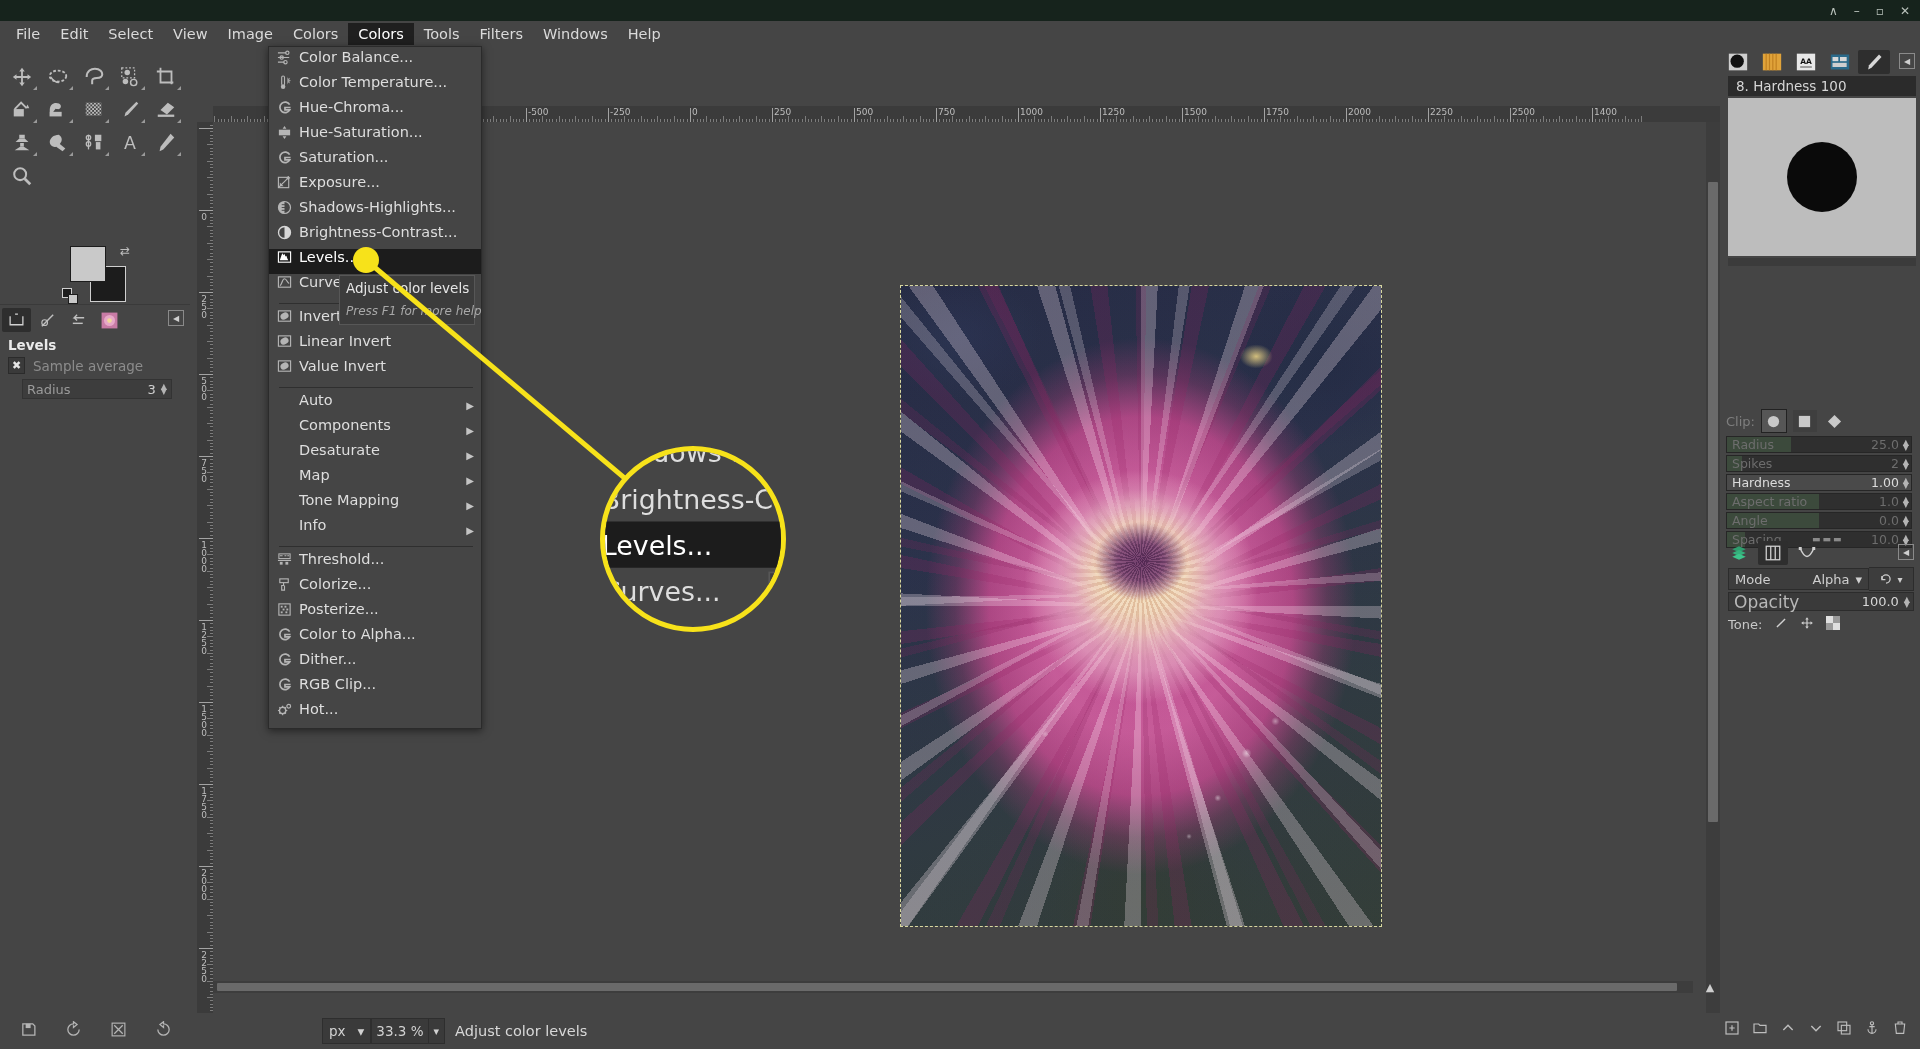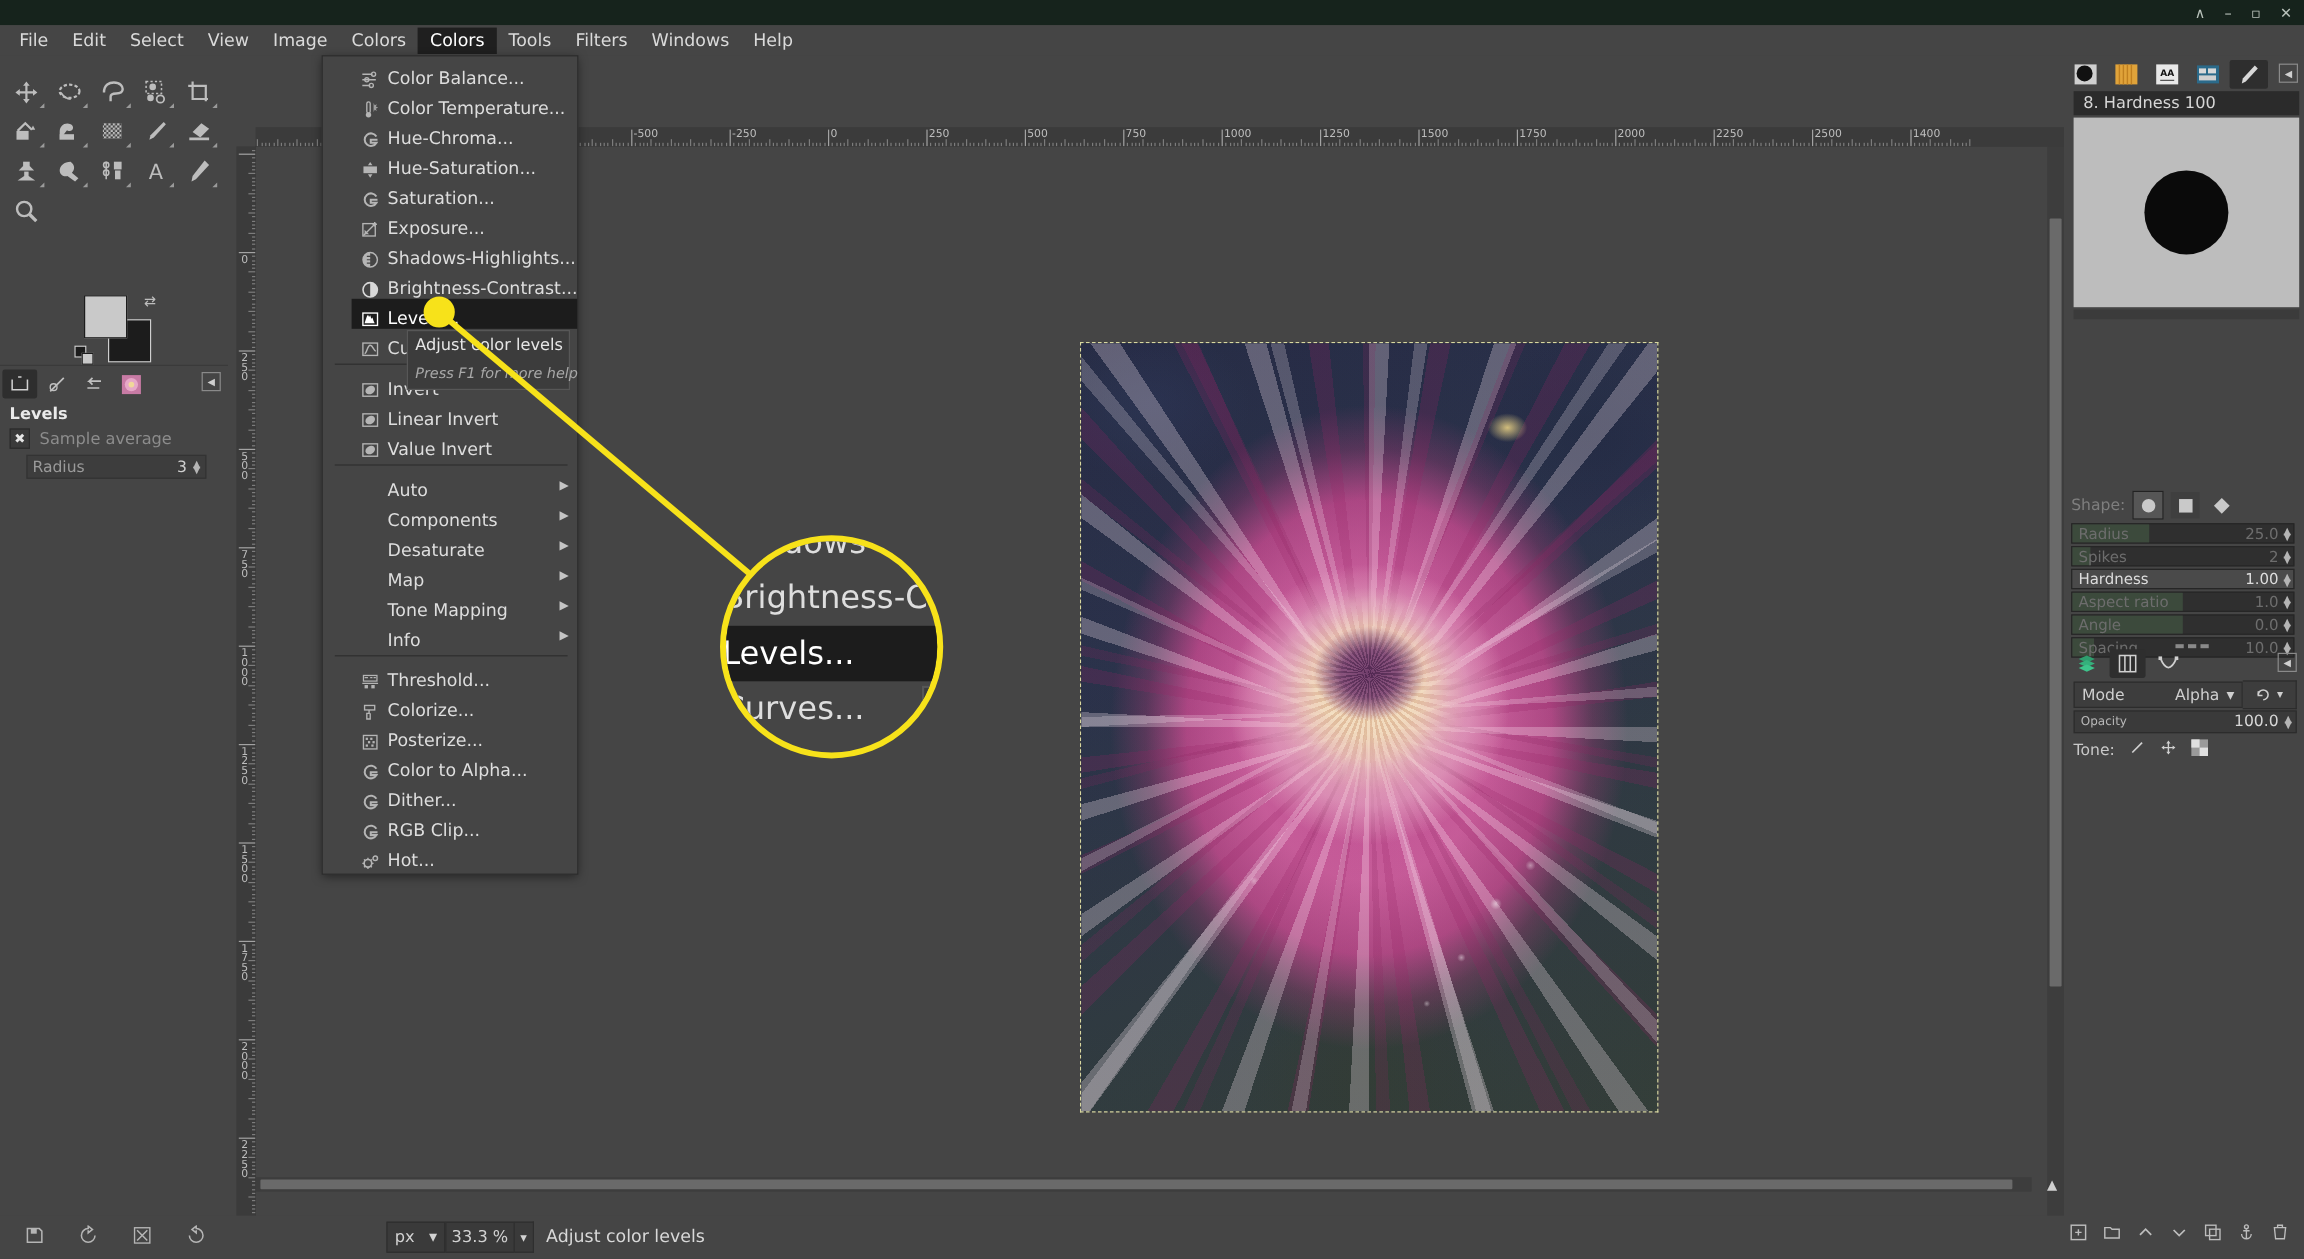--- a/index.html
+++ b/index.html
@@ -99,32 +99,32 @@
   .lt{width:30px;height:24px;display:flex;align-items:center;justify-content:center;border-radius:2px;}
   .lt.sel{background:#2e2e2e;}
   #layerArrow{position:absolute;right:6px;top:498px;width:14px;height:14px;border:1px solid #8a8a8a;display:flex;align-items:center;justify-content:center;font-size:8px;color:#cfcfcf;}
   #layerDots{position:absolute;left:92px;top:488px;color:#8a8a8a;font-size:9px;letter-spacing:2px;}
   #modeRow{position:absolute;left:8px;top:522px;width:186px;height:22px;display:flex;align-items:center;}
   #modeRow .box{flex:1;height:22px;background:#3d3d3d;border:1px solid #2c2c2c;display:flex;align-items:center;padding:0 6px;box-sizing:border-box;font-size:13px;color:#cfcfcf;}
   #modeRow .box .lab{flex:0 0 auto;}
   #modeRow .box .val{flex:1;text-align:right;margin-right:6px;}
   #modeRow .rev{width:44px;height:22px;background:#3d3d3d;border:1px solid #2c2c2c;border-left:none;display:flex;align-items:center;justify-content:center;gap:4px;color:#cfcfcf;}
   #opacityRow{position:absolute;left:8px;top:546px;width:186px;height:19px;background:#3a3a3a;border:1px solid #2c2c2c;display:flex;align-items:center;box-sizing:border-box;}
-  #opacityRow .nm{margin-left:5px;font-size:10px;color:#b8b8b8;flex:1;}
+  #opacityRow .nm{margin-left:5px;font-size:17px;color:#b8b8b8;flex:1;}
   #opacityRow .vl{font-size:13px;color:#d6d6d6;margin-right:5px;}
   #lockRow{position:absolute;left:8px;top:570px;display:flex;align-items:center;gap:12px;font-size:13px;color:#c8c8c8;}
   #layerList{position:absolute;left:6px;top:594px;width:190px;height:44px;background:#3a3a3a;display:flex;align-items:center;}
   #layerList .eye{width:40px;display:flex;align-items:center;justify-content:center;color:#d4d4d4;}
   #layerList .thumb{width:34px;height:34px;background:#111;border:1px solid #9a9a9a;overflow:hidden;position:relative;}
   #layerList .name{margin-left:10px;font-size:13.5px;font-weight:bold;color:#f0f0f0;white-space:nowrap;}
   #layerBottom{position:absolute;left:4px;bottom:8px;width:192px;height:24px;display:flex;align-items:center;gap:12px;color:#bdbdbd;}
 
   
   #colorsmenu{position:absolute;left:268px;top:46px;width:212px;background:#454545;border:1px solid #2b2b2b;box-shadow:0 2px 8px rgba(0,0,0,.5);z-index:40;padding:2px 0;}
-  .mi{height:25px;display:flex;align-items:flex-end;padding-left:8px;font-size:14.5px;color:#dedede;position:relative;box-sizing:border-box;margin-left:24px;}
+  .mi{height:25px;display:flex;align-items:flex-start;padding-left:8px;font-size:14.5px;color:#dedede;position:relative;box-sizing:border-box;}
   .mi.hl{background:#1c1c1c;color:#ffffff;}
   .mi .ico{width:22px;height:16px;display:flex;align-items:center;justify-content:flex-start;flex:0 0 22px;color:#b5b5b5;}
   .mi .txt{white-space:nowrap;}
   .mi .arr{position:absolute;right:7px;top:50%;transform:translateY(-50%);color:#c4c4c4;font-size:10px;}
   .mi.nested{padding-left:30px;}
   .sep{height:1px;background:#2f2f2f;margin:4px 8px 4px 10px;}
 
   
   #tooltip{position:absolute;left:339px;top:275px;width:136px;background:#3c3c3c;border:1px solid #575757;z-index:45;padding:4px 6px 6px 6px;box-sizing:border-box;}
   #tooltip .t1{font-size:13.5px;color:#e6e6e6;white-space:nowrap;}
@@ -1240,21 +1240,21 @@
   </div>
   <div id="brushArrow">◀</div>
 
   <div id="brushName">8. Hardness 100</div>
   <div id="brushPreview">
       <div class="dot"></div>
     </div>
   <div id="brushScroll"></div>
 
   <div id="shapeRow">
-    <div class="lbl">Shape:</div>
+    <div class="lbl">Clip:</div>
     <div class="shapebtn sel">
         <svg width="15" height="15" viewBox="0 0 16 16">
           <circle cx="8" cy="8" r="6" fill="#c9c9c9"></circle>
         </svg>
       </div>
     <div class="shapebtn">
         <svg width="15" height="15" viewBox="0 0 16 16">
           <rect x="2" y="2" width="12" height="12" fill="#c9c9c9"></rect>
         </svg>
       </div>

